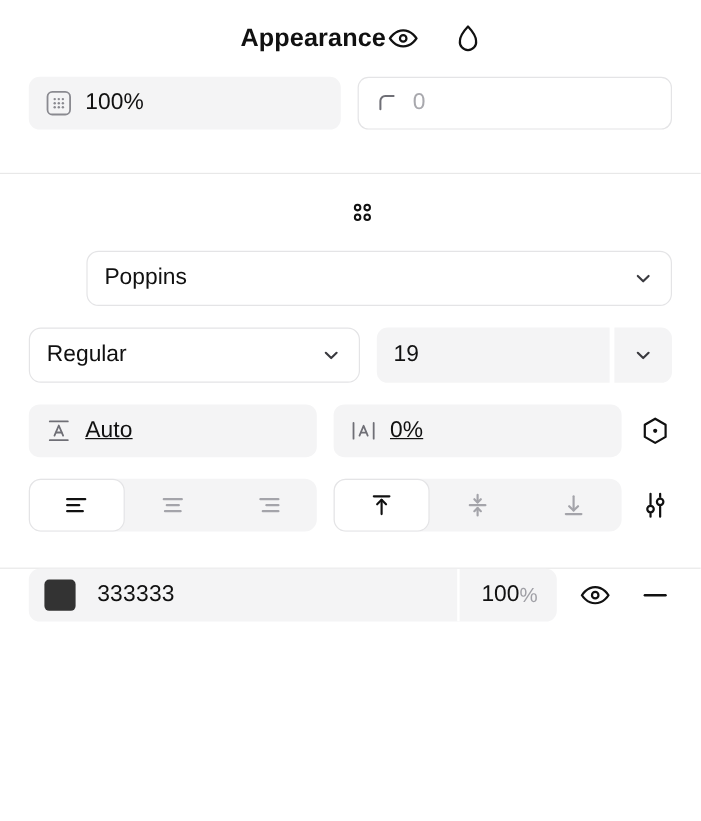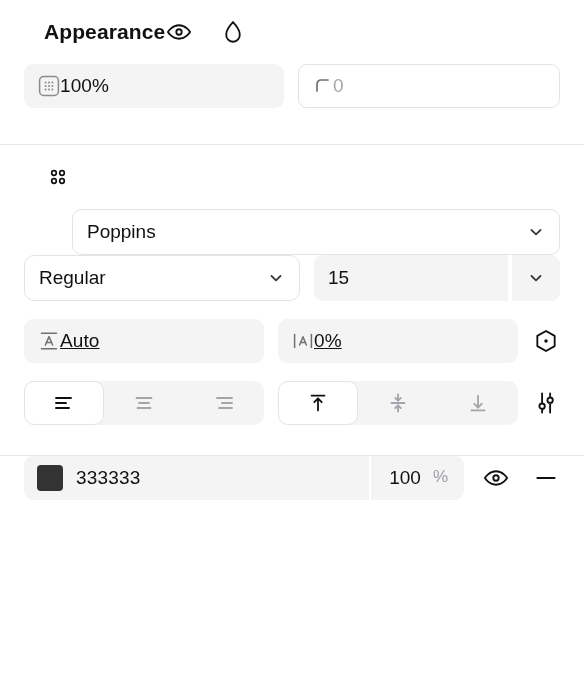--- a/index.html
+++ b/index.html
@@ -26,21 +26,21 @@
   }
   .divider {
     height: 1px;
     width: 100%;
     background: #e8e8e8;
   }
 
   .section-head {
     display: flex;
     align-items: center;
-    justify-content: flex-start;
+    justify-content: center;
     height: 64px;
     margin-left: 20px;
   }
   .section-title {
     font-size: 21px;
     font-weight: 700;
     letter-spacing: 0.1px;
     color: #111111;
   }
   .head-icons {
@@ -66,20 +66,21 @@
     gap: 14px;
   }
 
   .field {
     display: flex;
     align-items: center;
     height: 44px;
     border-radius: 9px;
     background: #f4f4f5;
     padding: 0 14px;
+    gap: 11px;
     flex: 1;
     min-width: 0;
     cursor: text;
   }
   .field.outline {
     background: #ffffff;
     border: 1px solid #e4e4e6;
   }
   .field .value {
     font-size: 19px;
@@ -185,39 +186,38 @@
     background: #f4f4f5;
     border-radius: 9px;
     height: 44px;
     flex: 1;
     min-width: 0;
     overflow: hidden;
   }
   .fill-left {
     display: flex;
     align-items: center;
-    gap: 13px;
+    gap: 18px;
     padding: 0 13px;
     flex: 1;
     min-width: 0;
     cursor: pointer;
     text-align: right;
   }
   .swatch {
     width: 26px;
     height: 26px;
     border-radius: 4px;
     flex: none;
   }
   .hexval { font-size: 19px; color: #111111; letter-spacing: 0.2px; }
   .fill-sep { width: 2px; align-self: stretch; background: #ffffff; }
   .fill-opacity {
     display: flex;
-    align-items: flex-start;
-    gap: 12px;
+    align-items: flex-end;
     padding: 0 16px 0 18px;
     cursor: text;
   }
   .fill-opacity .num { font-size: 19px; color: #111111; }
   .fill-opacity .pct { font-size: 17px; color: #a0a0a6; }
   .fill-actions { display: flex; align-items: center; gap: 22px; }
 
   .right-icon { flex: none; }
 
   svg { display: block; }
@@ -291,21 +291,21 @@
           <svg width="24" height="24" viewBox="0 0 24 24" fill="none" stroke="#111111" stroke-width="1.7">
             <circle cx="8" cy="8" r="2.3"></circle>
               <circle cx="16" cy="8" r="2.3"></circle>
             <circle cx="8" cy="16" r="2.3"></circle>
               <circle cx="16" cy="16" r="2.3"></circle>
           </svg>
         </div>
       </div>
     </div>
 
-    <div class="row" style="padding-left:48px;">
+    <div class="row" style="margin-bottom:18px;padding-left:48px;">
       <div class="select">
         <span class="value">Poppins</span>
         <span class="ficon">
           <svg width="18" height="18" viewBox="0 0 18 18" fill="none" stroke="#3a3a3f" stroke-width="1.8" stroke-linecap="round" stroke-linejoin="round">
             <path d="M4.5 7 9 11.4 13.5 7"></path>
           </svg>
         </span>
       </div>
     </div>
 
@@ -314,21 +314,21 @@
         <span class="value">Regular</span>
         <span class="ficon">
           <svg width="18" height="18" viewBox="0 0 18 18" fill="none" stroke="#3a3a3f" stroke-width="1.8" stroke-linecap="round" stroke-linejoin="round">
             <path d="M4.5 7 9 11.4 13.5 7"></path>
           </svg>
         </span>
       </div>
 
       <div class="stepper">
         <div class="num">
-          <span class="value">15</span>
+          <span class="value">19</span>
         </div>
         <div class="chev">
           <span class="ficon">
             <svg width="18" height="18" viewBox="0 0 18 18" fill="none" stroke="#3a3a3f" stroke-width="1.8" stroke-linecap="round" stroke-linejoin="round">
               <path d="M4.5 7 9 11.4 13.5 7"></path>
             </svg>
           </span>
         </div>
       </div>
     </div>

